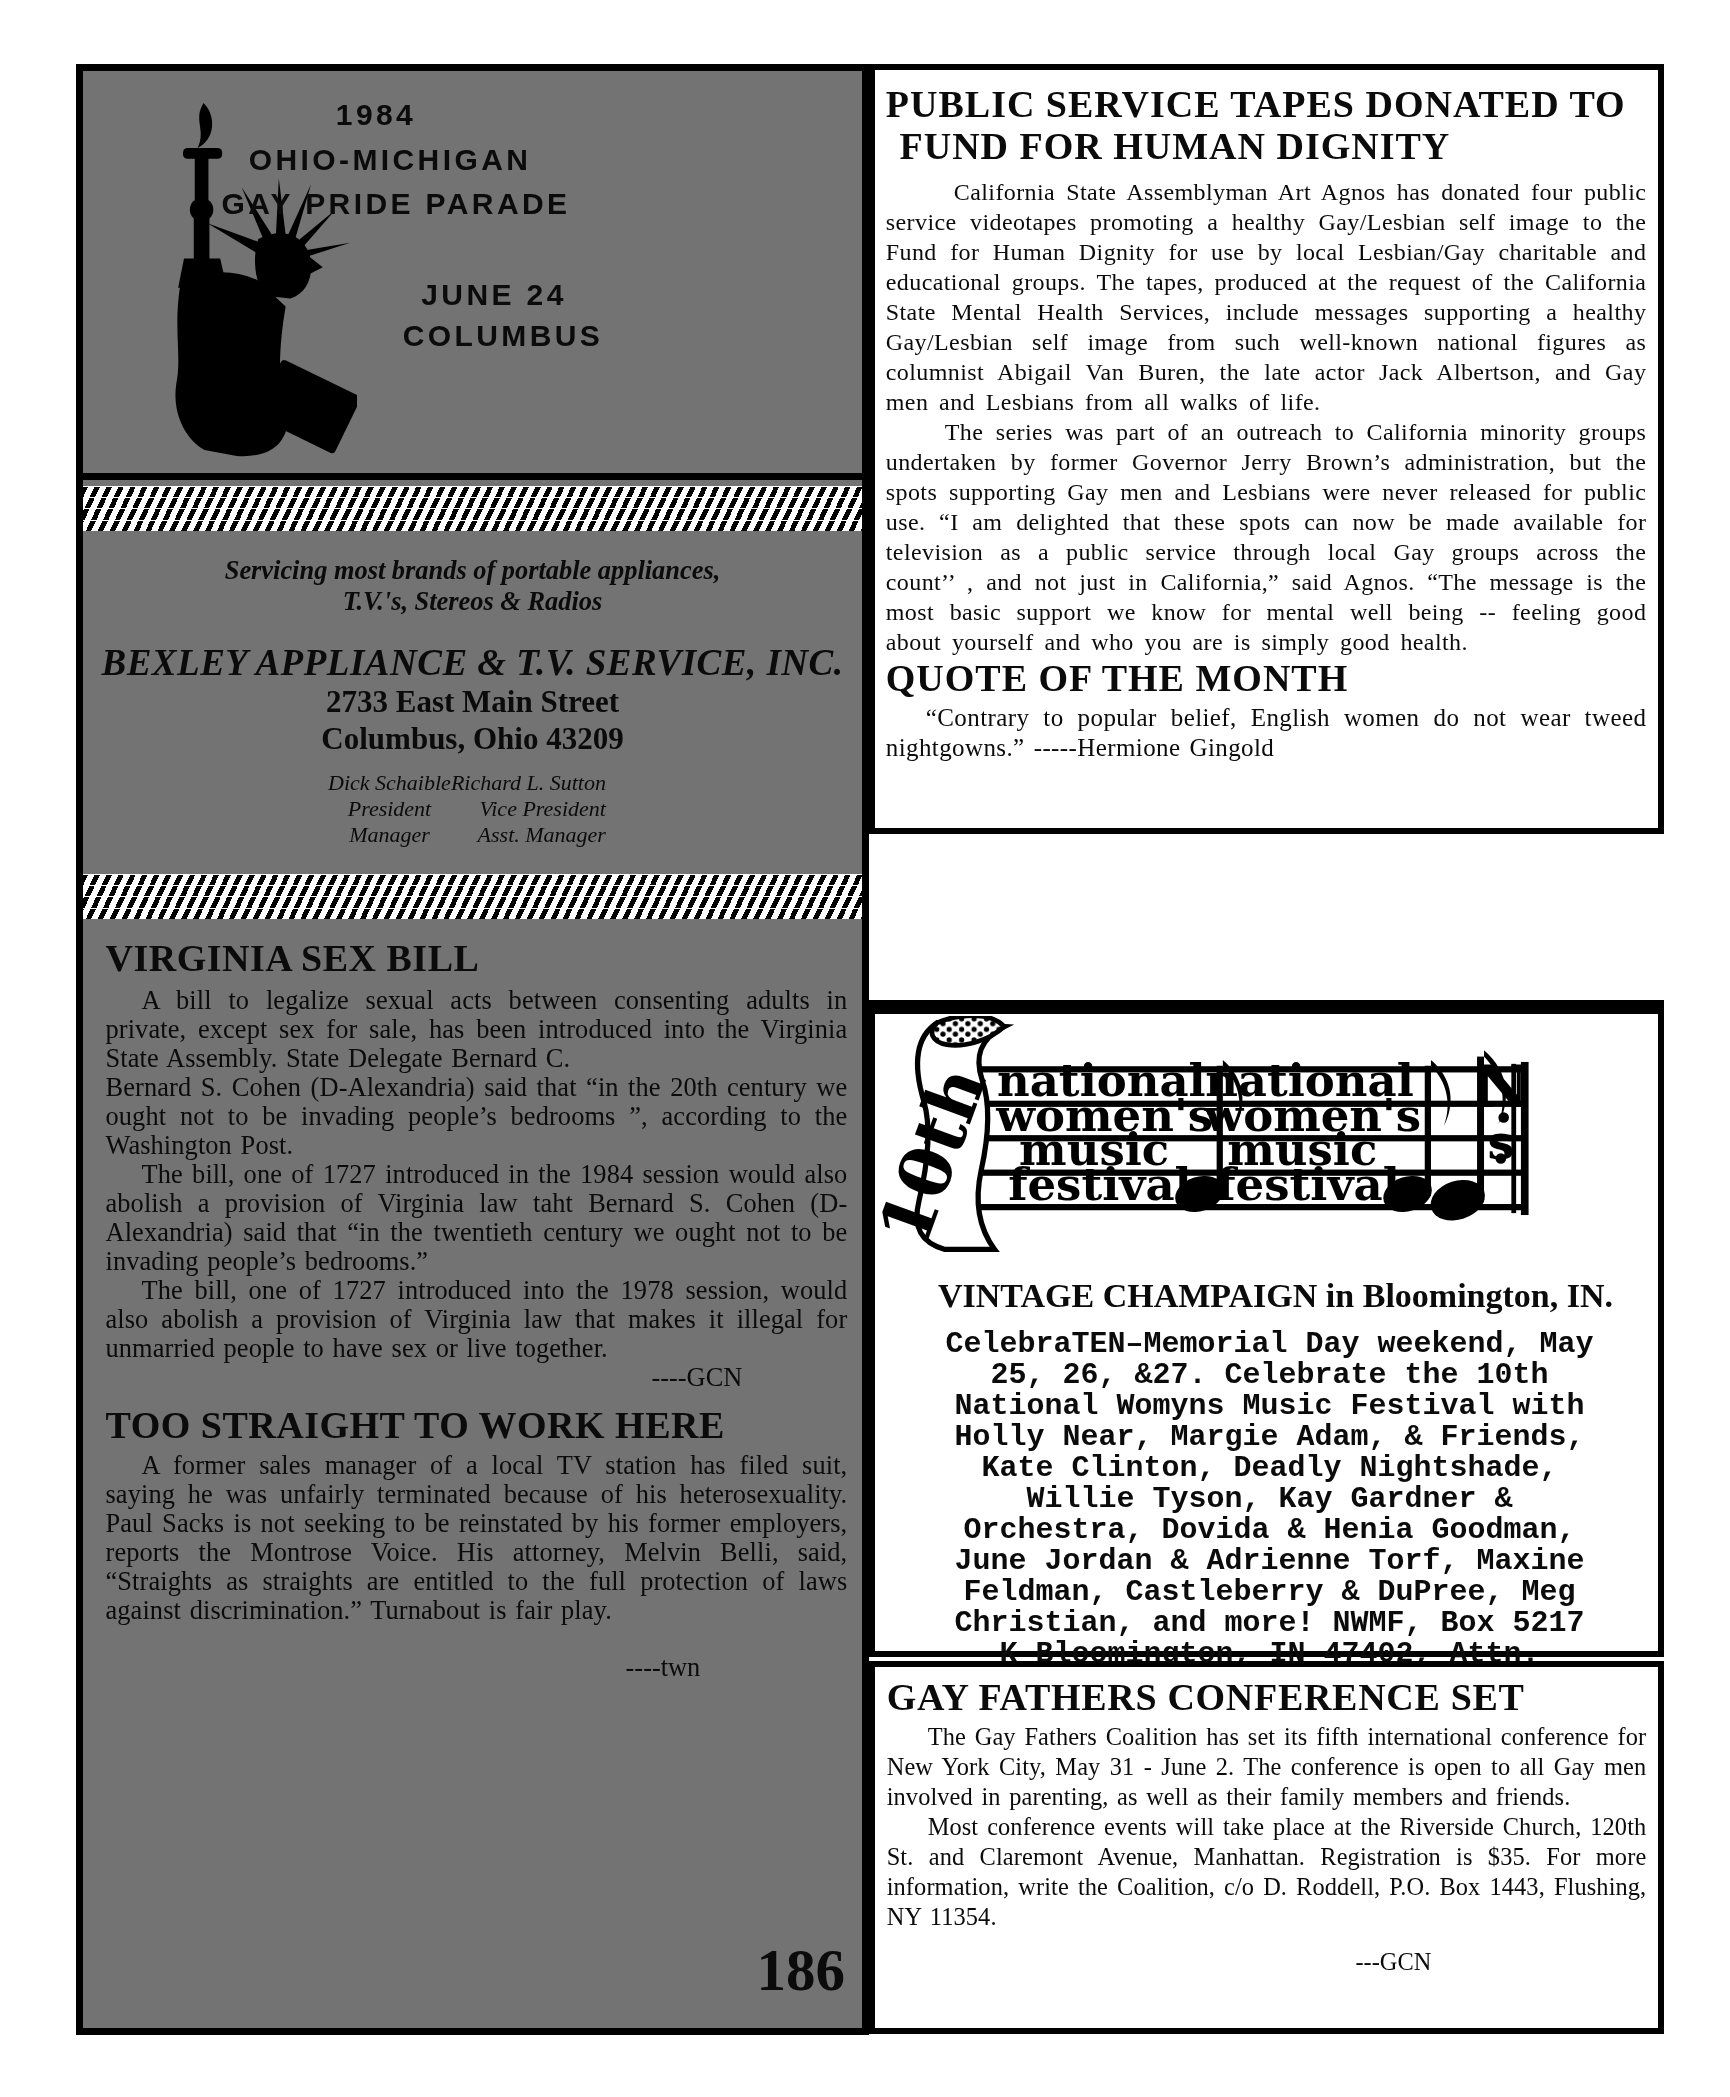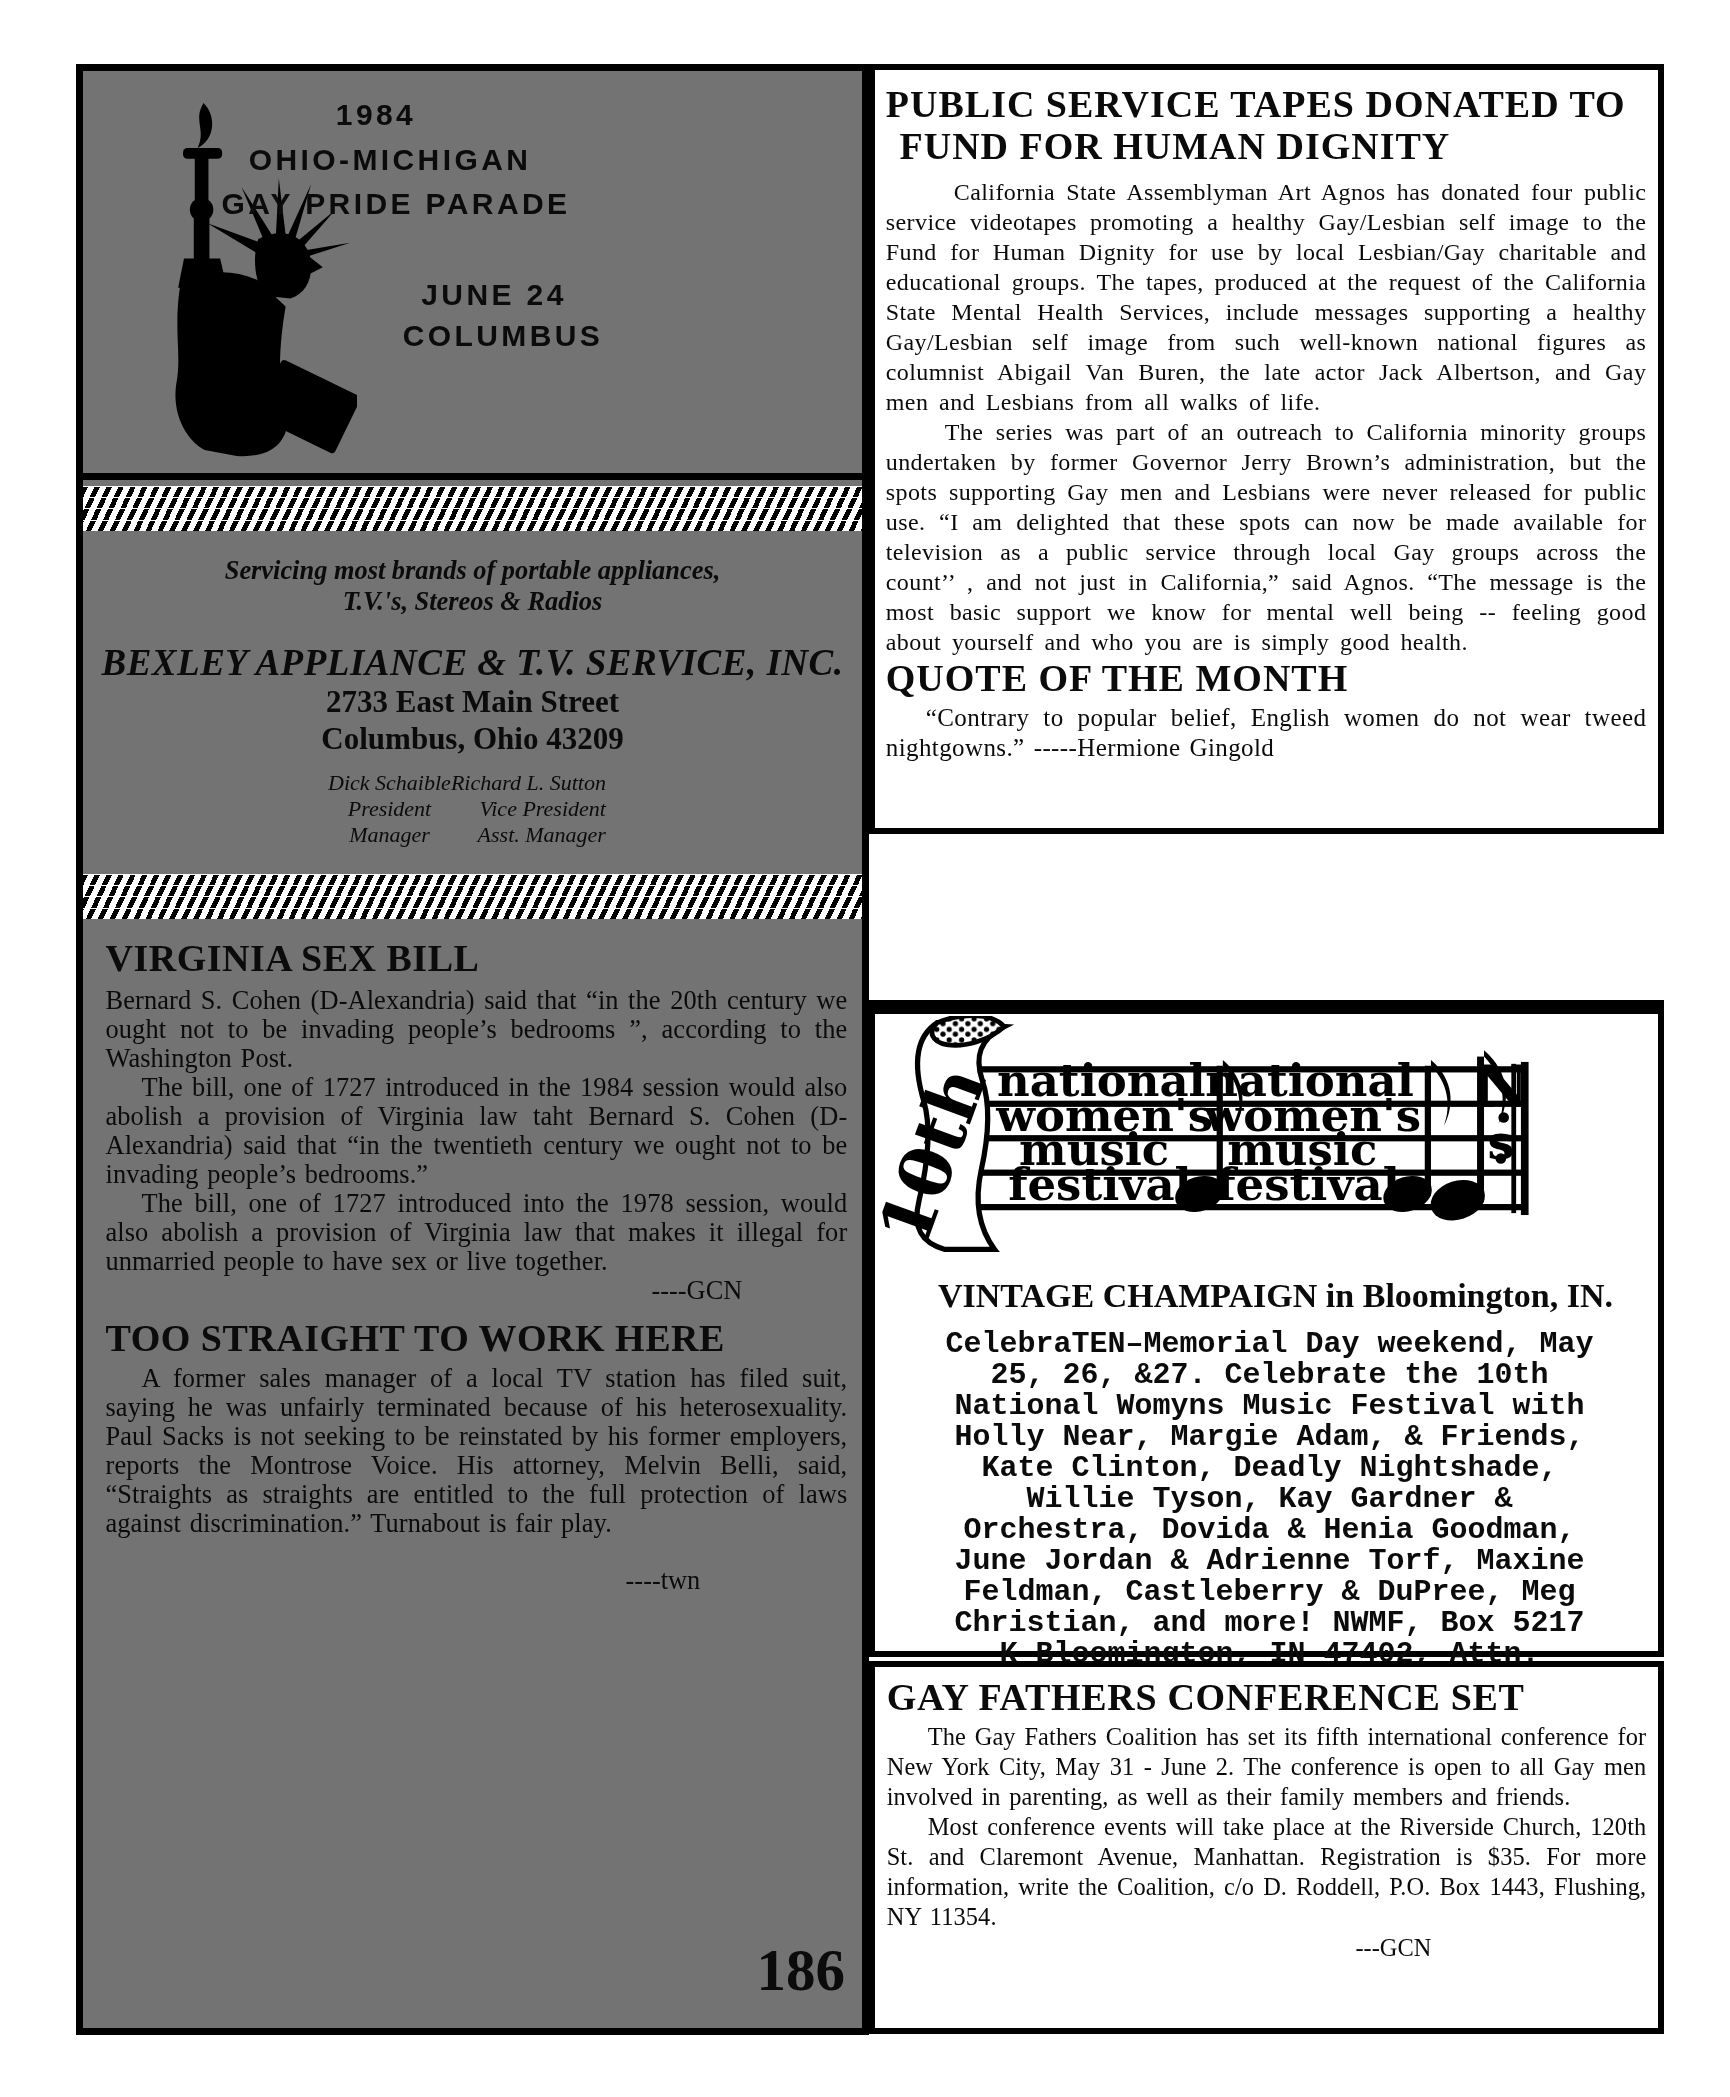--- a/index.html
+++ b/index.html
@@ -67,21 +67,21 @@
   .vintage{margin:16.6px 0 0 63px;font-size:34px;line-height:38px;font-weight:bold;}
   .festival-body{
     margin:14.7px 57px 0 63px;
     font-family:Liberation Mono, monospace;font-weight:bold;
     font-size:30px;line-height:31px;text-align:center;letter-spacing:0;
   }
   .rbox3{top:1661px;height:373px;padding:8.8px 11.7px 0 11.7px;}
   .rbox3 .headline{margin-bottom:3.9px;letter-spacing:0.7px;}
   .rbox3 p{font-size:24.4px;line-height:30px;word-spacing:2.4px;}
   .fp{text-indent:41px;}
-  .byline.gcn3{padding-right:215px;font-size:24.4px;margin-top:1px;}
+  .byline.gcn3{padding-right:215px;font-size:24.4px;margin-top:15px;}
 </style>
 </head>
 <body>
 
 <div class="col-left noselect">
 
   <div class="pride-box">
     <svg class="statue" viewBox="0 0 442 732" aria-hidden="true">
       <g fill="#000">
         <path d="M128,4 C106,40 134,58 116,96 C150,80 156,32 128,4 Z"></path>
@@ -128,20 +128,21 @@
         <div>Vice President</div>
         <div>Asst. Manager</div>
       </div>
     </div>
   </div>
 
   <div class="deco-band second"></div>
 
   <div class="article-left">
     <div class="headline">VIRGINIA SEX BILL</div>
+    <p class="ti">A bill to legalize sexual acts between consenting adults in private, except sex for sale, has been introduced into the Virginia State Assembly. State Delegate Bernard C.</p>
     <p>Bernard S. Cohen (D-Alexandria) said that “in the 20th century we ought not to be invading people’s bedrooms ”, according to the Washington Post.</p>
     <p class="ti">The bill, one of 1727 introduced in the 1984 session would also abolish a provision of Virginia law taht Bernard S. Cohen (D-Alexandria) said that “in the twentieth century we ought not to be invading people’s bedrooms.”</p>
     <p class="ti">The bill, one of 1727 introduced into the 1978 session, would also abolish a provision of Virginia law that makes it illegal for unmarried people to have sex or live together.</p>
     <div class="byline gcn">----GCN</div>
 
     <div class="headline h-too">TOO STRAIGHT TO WORK HERE</div>
     <p class="ti">A former sales manager of a local TV station has filed suit, saying he was unfairly terminated because of his heterosexuality.  Paul Sacks is not seeking to be reinstated by his former employers, reports the Montrose Voice.  His attorney, Melvin Belli,  said, “Straights as straights are entitled to the full protection of laws against discrimination.” Turnabout is fair play.</p>
     <div class="byline twn">----twn</div>
   </div>
 

